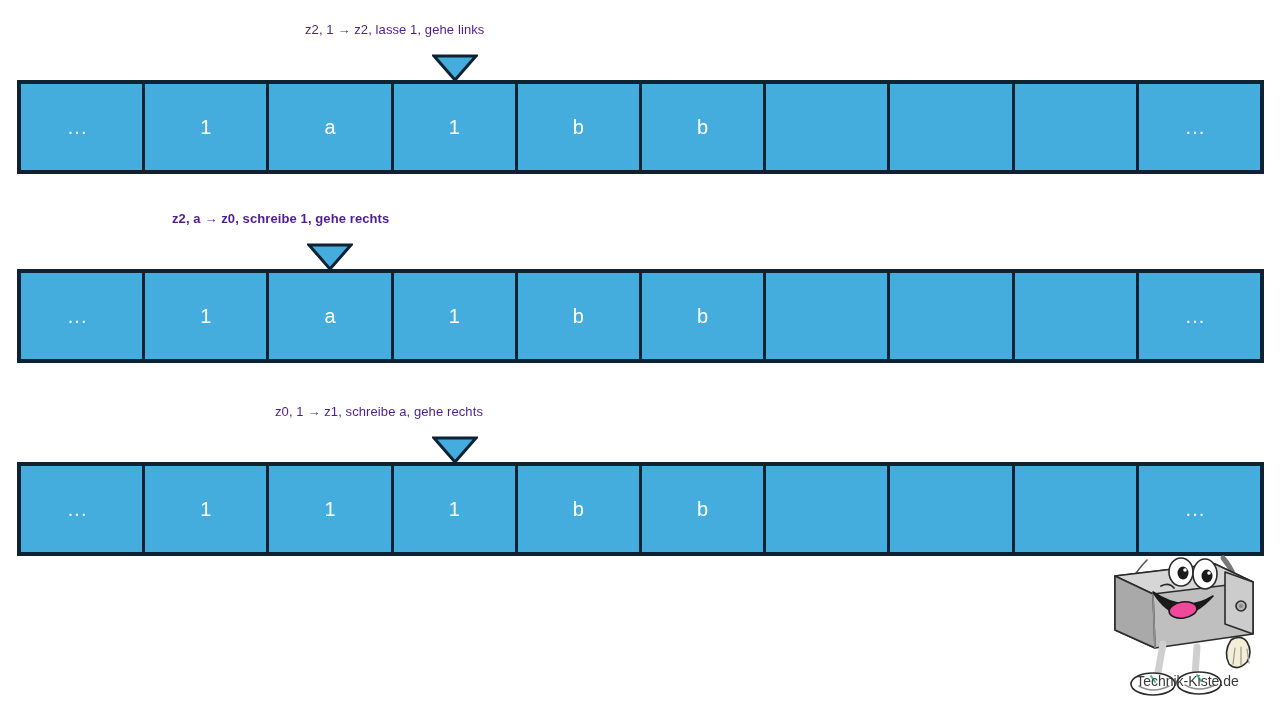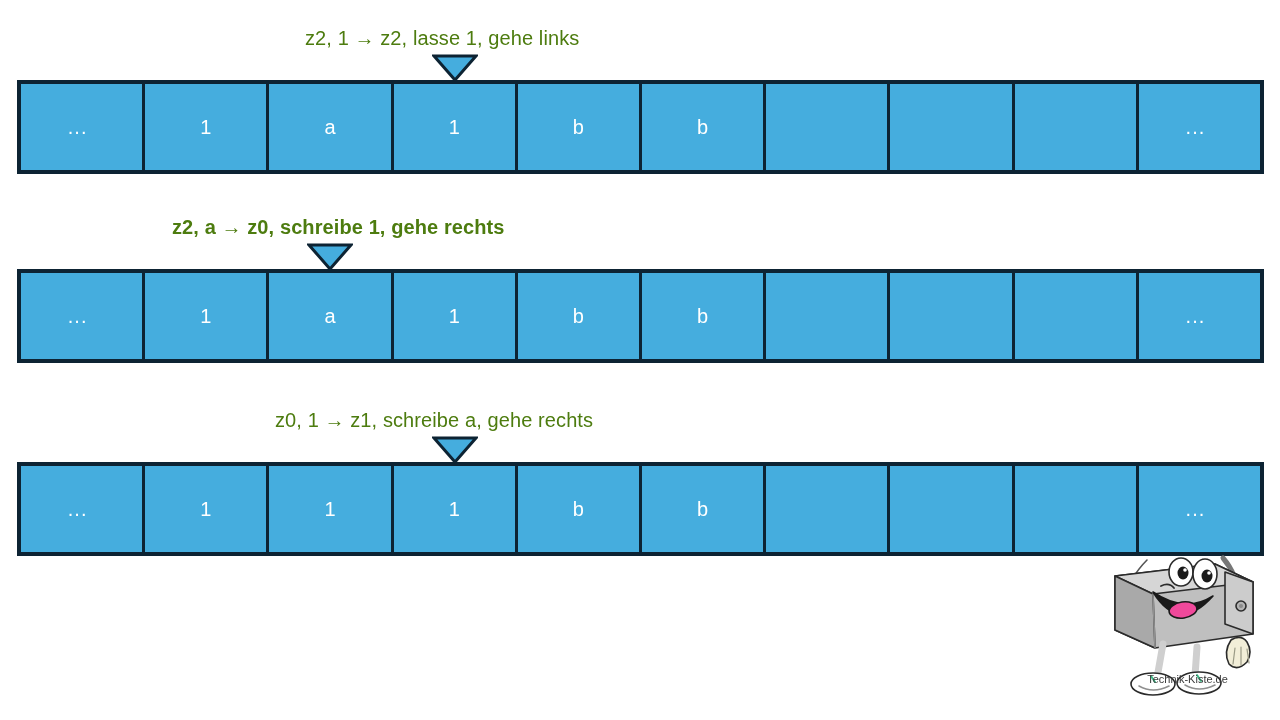--- a/index.html
+++ b/index.html
@@ -25,23 +25,23 @@
     position: absolute;
     left: 0;
     width: 1280px;
   }
   .tape-group.g0 { top: 18px; }
   .tape-group.g1 { top: 207px; }
   .tape-group.g2 { top: 400px; }
 
   .rule-label {
     position: absolute;
-    top: 8px;
-    font-size: 20px;
-    color: #4d7c0f;
+    top: 0;
+    font-size: 13px;
+    color: #4c1d95;
     white-space: nowrap;
     letter-spacing: 0.1px;
     line-height: 24px;
   }
   .head-pointer-wrap {
     position: absolute;
     top: 36px;
     width: 46px;
     height: 28px;
   }
@@ -92,21 +92,21 @@
     top: 548px;
     width: 185px;
     height: 150px;
   }
   .mascot-caption {
     position: absolute;
     left: 1095px;
     top: 673px;
     width: 185px;
     text-align: center;
-    font-size: 11px;
+    font-size: 14px;
     color: #3a3a3a;
     font-family: "Liberation Sans", sans-serif;
   }
 </style>
 </head>
 <body>
 
 <div class="slide">
 
   <div class="tape-group g0">

